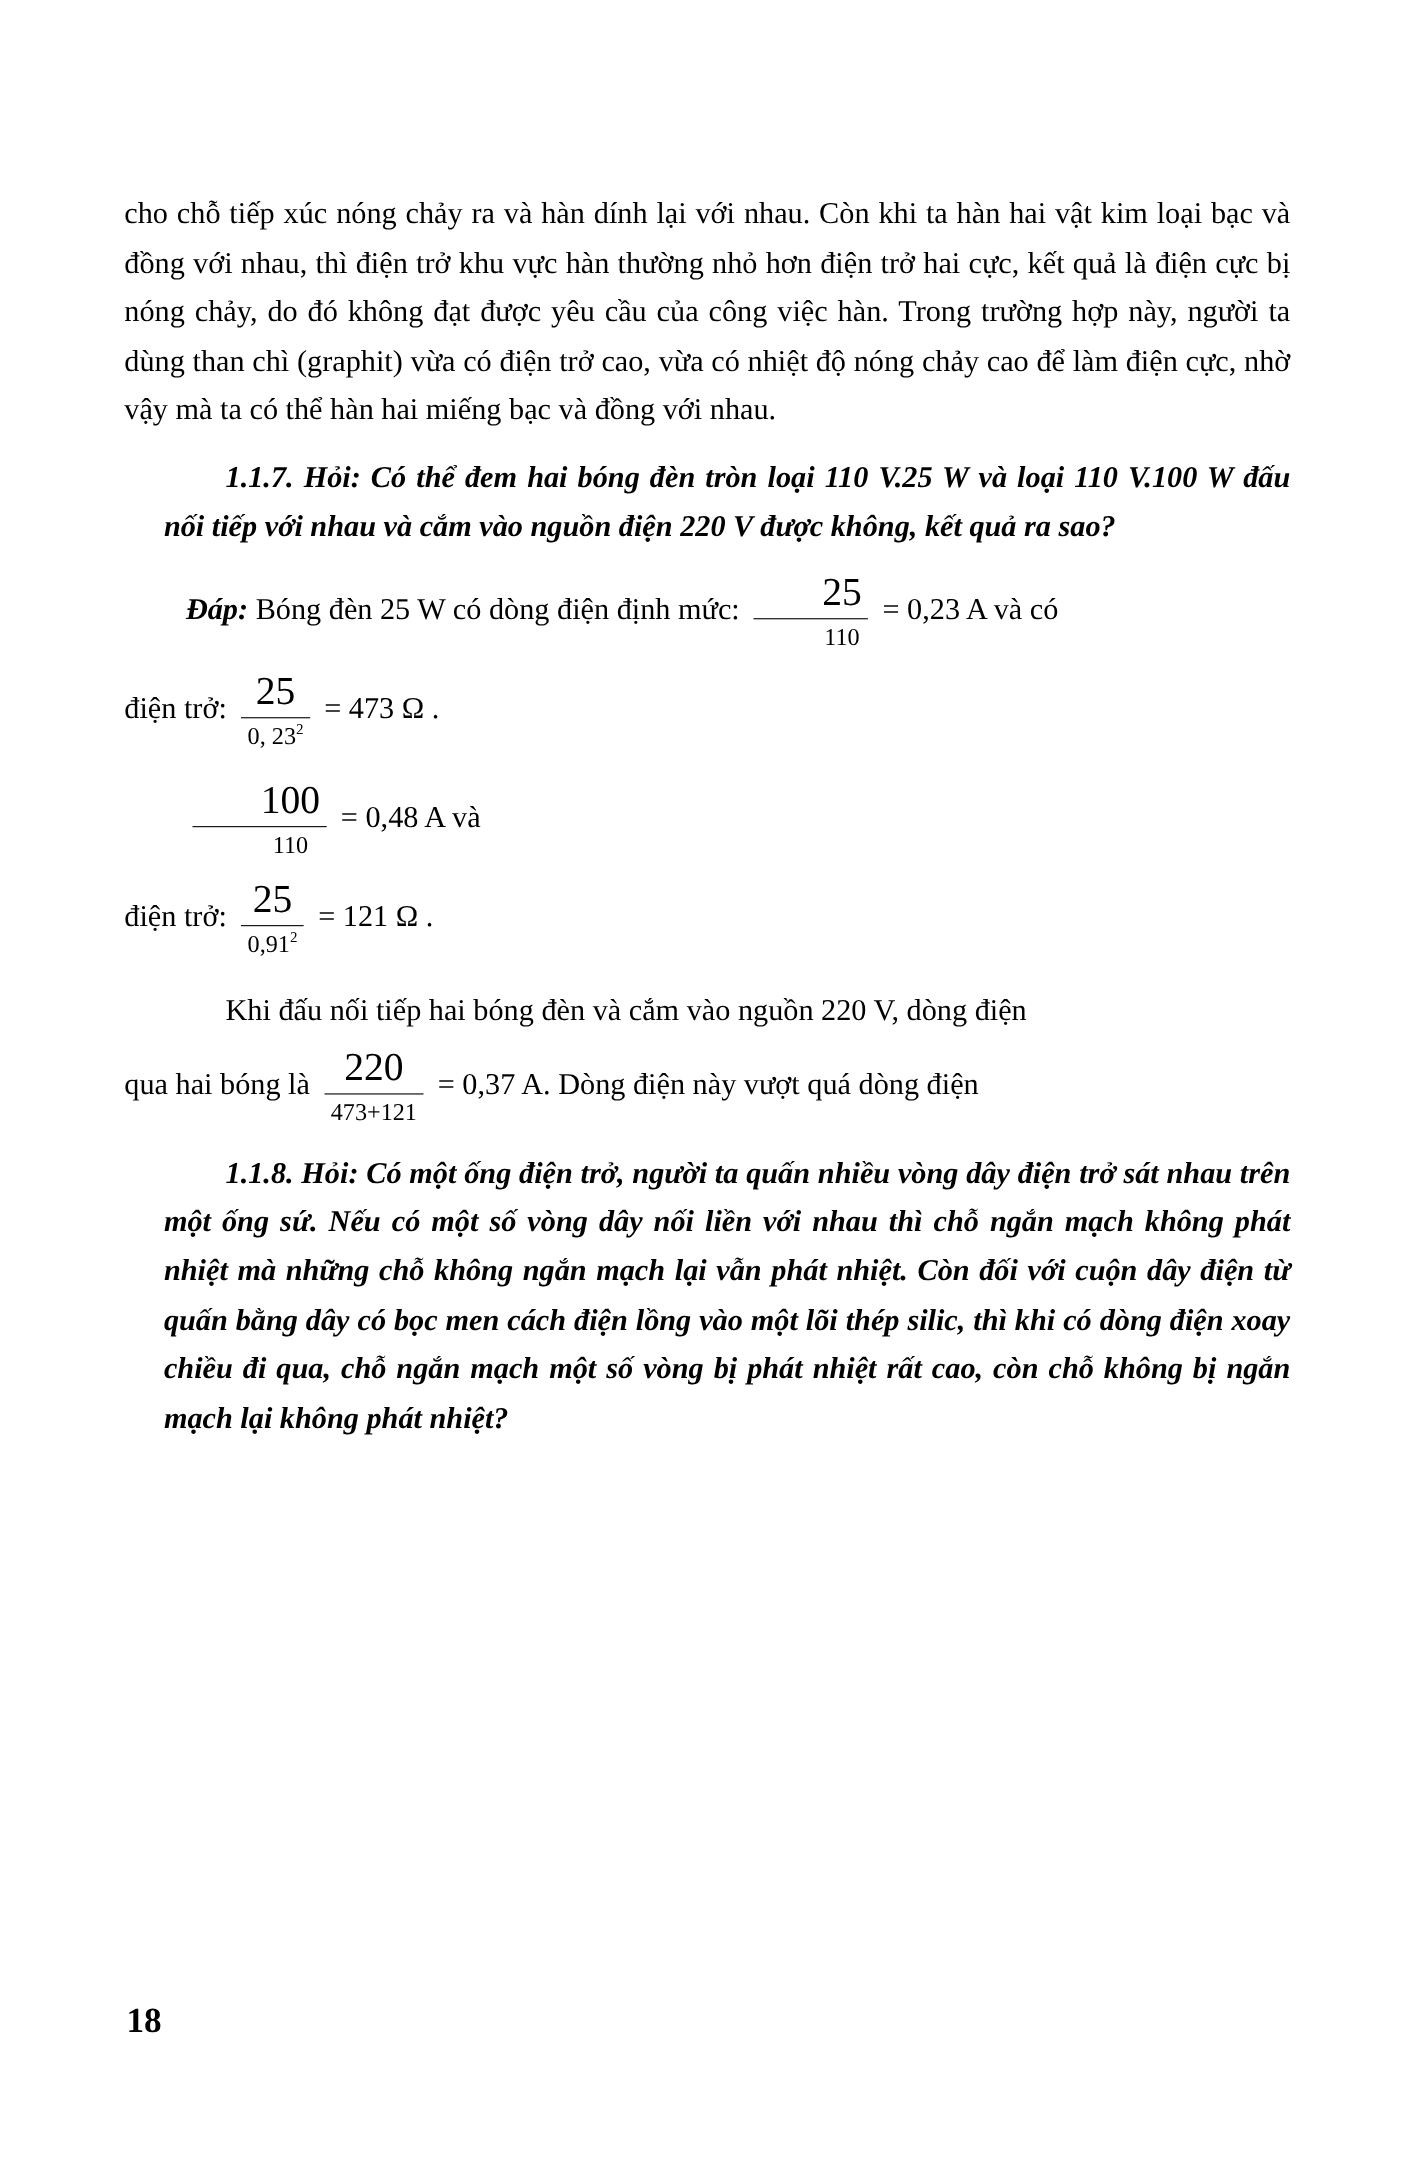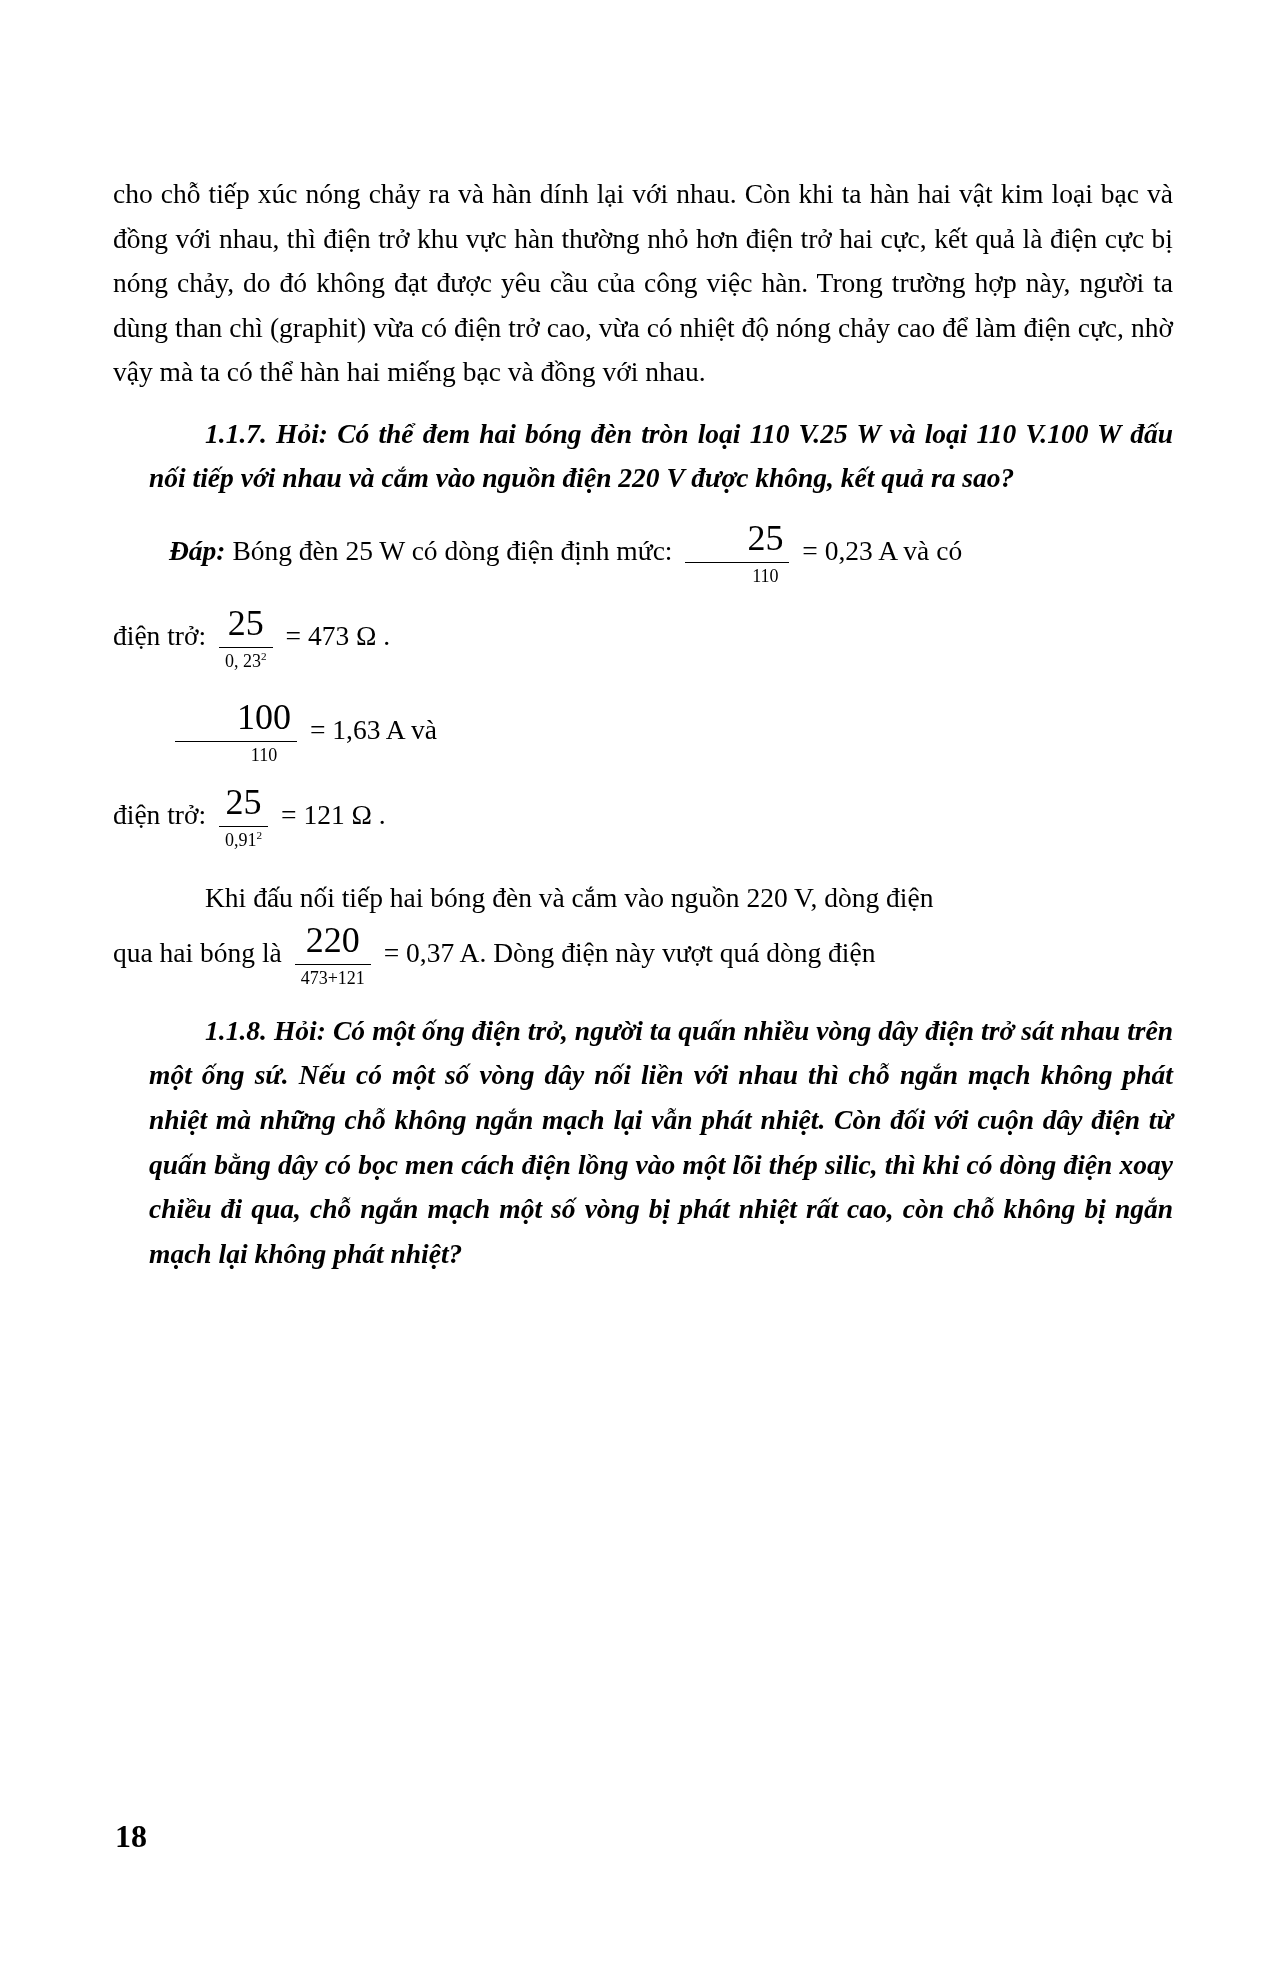--- a/index.html
+++ b/index.html
@@ -58,21 +58,21 @@
   .frac .num {
     display: block;
     padding: 0 6px 1px 6px;
     border-bottom: 1.6px solid #000;
     font-size: 36px;
     line-height: 1.25;
   }
   .frac .den {
     display: block;
     padding: 2px 6px 0 6px;
-    font-size: 18px;
+    font-size: 22px;
     line-height: 1.25;
   }
   sup.exp {
     font-size: 0.62em;
     vertical-align: super;
     line-height: 0;
   }
   .para-gap {
     height: 17px;
   }
@@ -127,37 +127,37 @@
       <span>= 473 Ω .</span>
     </div>
 
     <div class="big-gap"></div>
 
     <div class="mathrow" style="text-indent:56px;">
       <span class="frac">
         <span class="num">100</span>
         <span class="den">110</span>
       </span>
-      <span>= 1,63 A và</span>
+      <span>= 0,48 A và</span>
     </div>
 
     <div class="mathrow" style="margin-top:14px;">
       <span>điện trở:</span>
       <span class="frac">
         <span class="num">25</span>
         <span class="den"><span>0,91</span><sup class="exp">2</sup></span>
       </span>
       <span>= 121 Ω .</span>
     </div>
 
     <div class="big-gap"></div>
 
     <p class="indent">Khi đấu nối tiếp hai bóng đèn và cắm vào nguồn 220 V, dòng điện</p>
 
-    <div class="mathrow" style="">
+    <div class="mathrow" style="margin-top:10px;">
       <span>qua hai bóng là</span>
       <span class="frac">
         <span class="num">220</span>
         <span class="den">473+121</span>
       </span>
       <span>= 0,37 A. Dòng điện này vượt quá dòng điện</span>
     </div>
 
 
     <div class="para-gap"></div>

